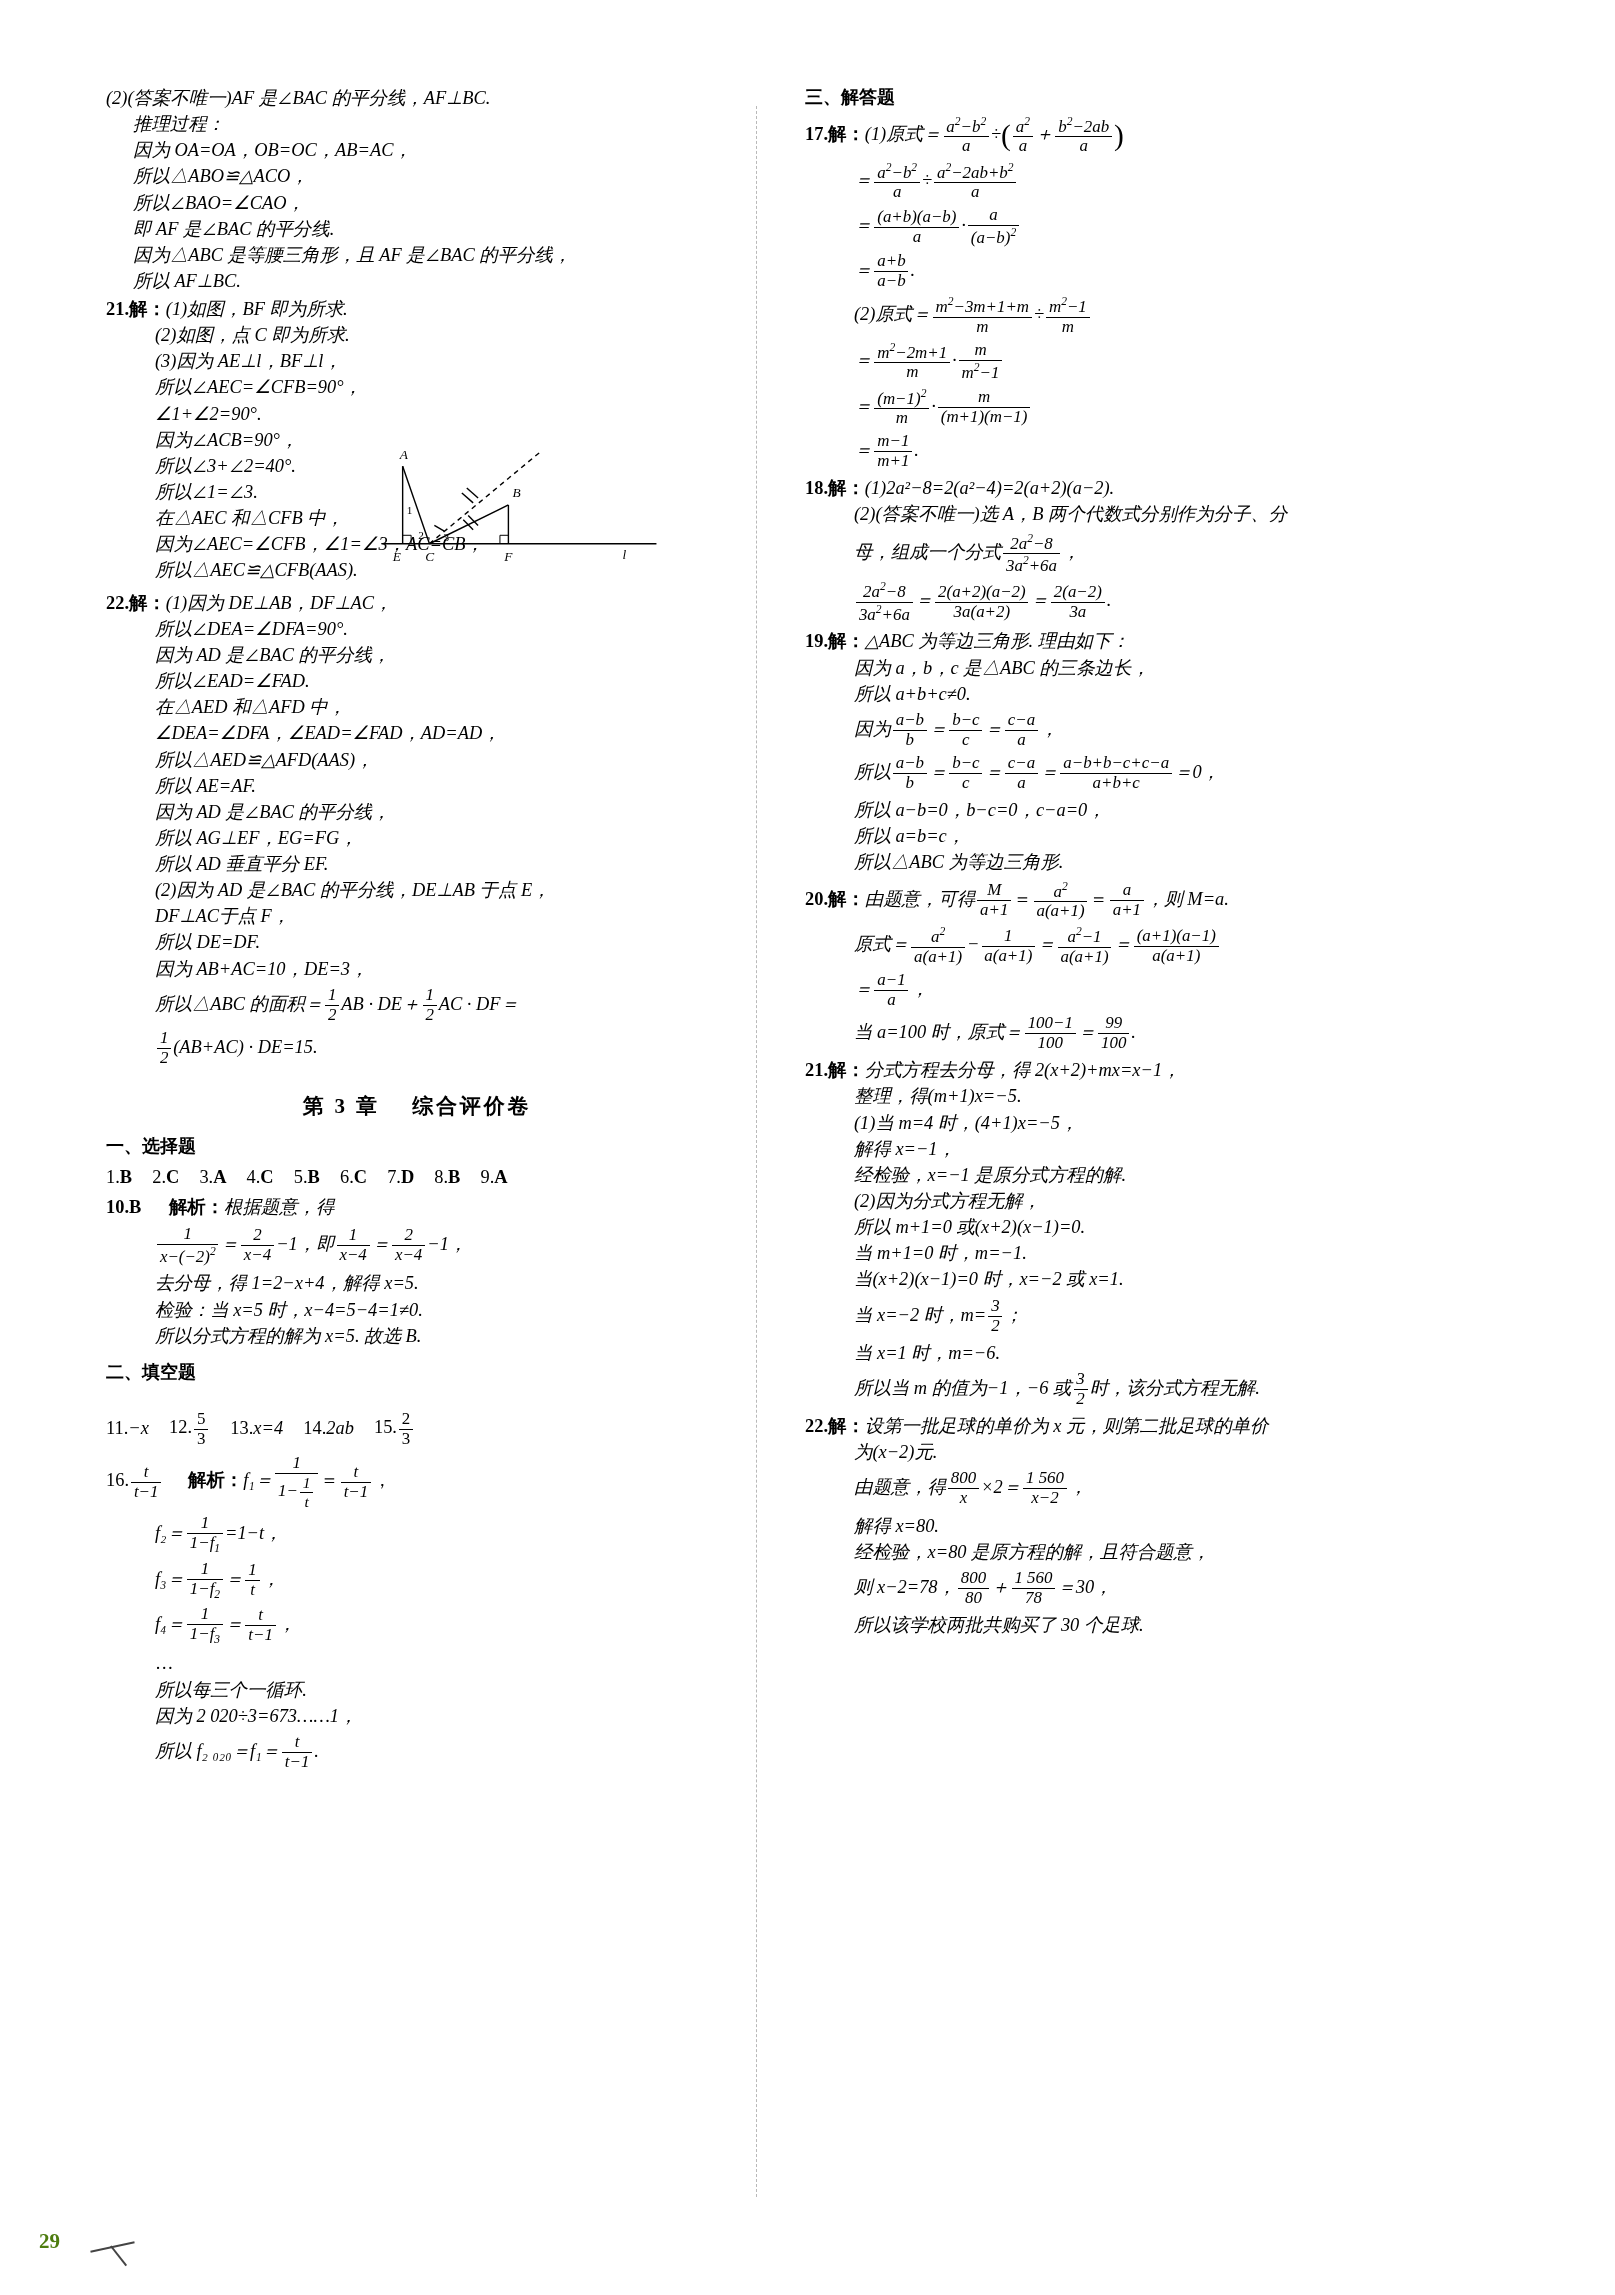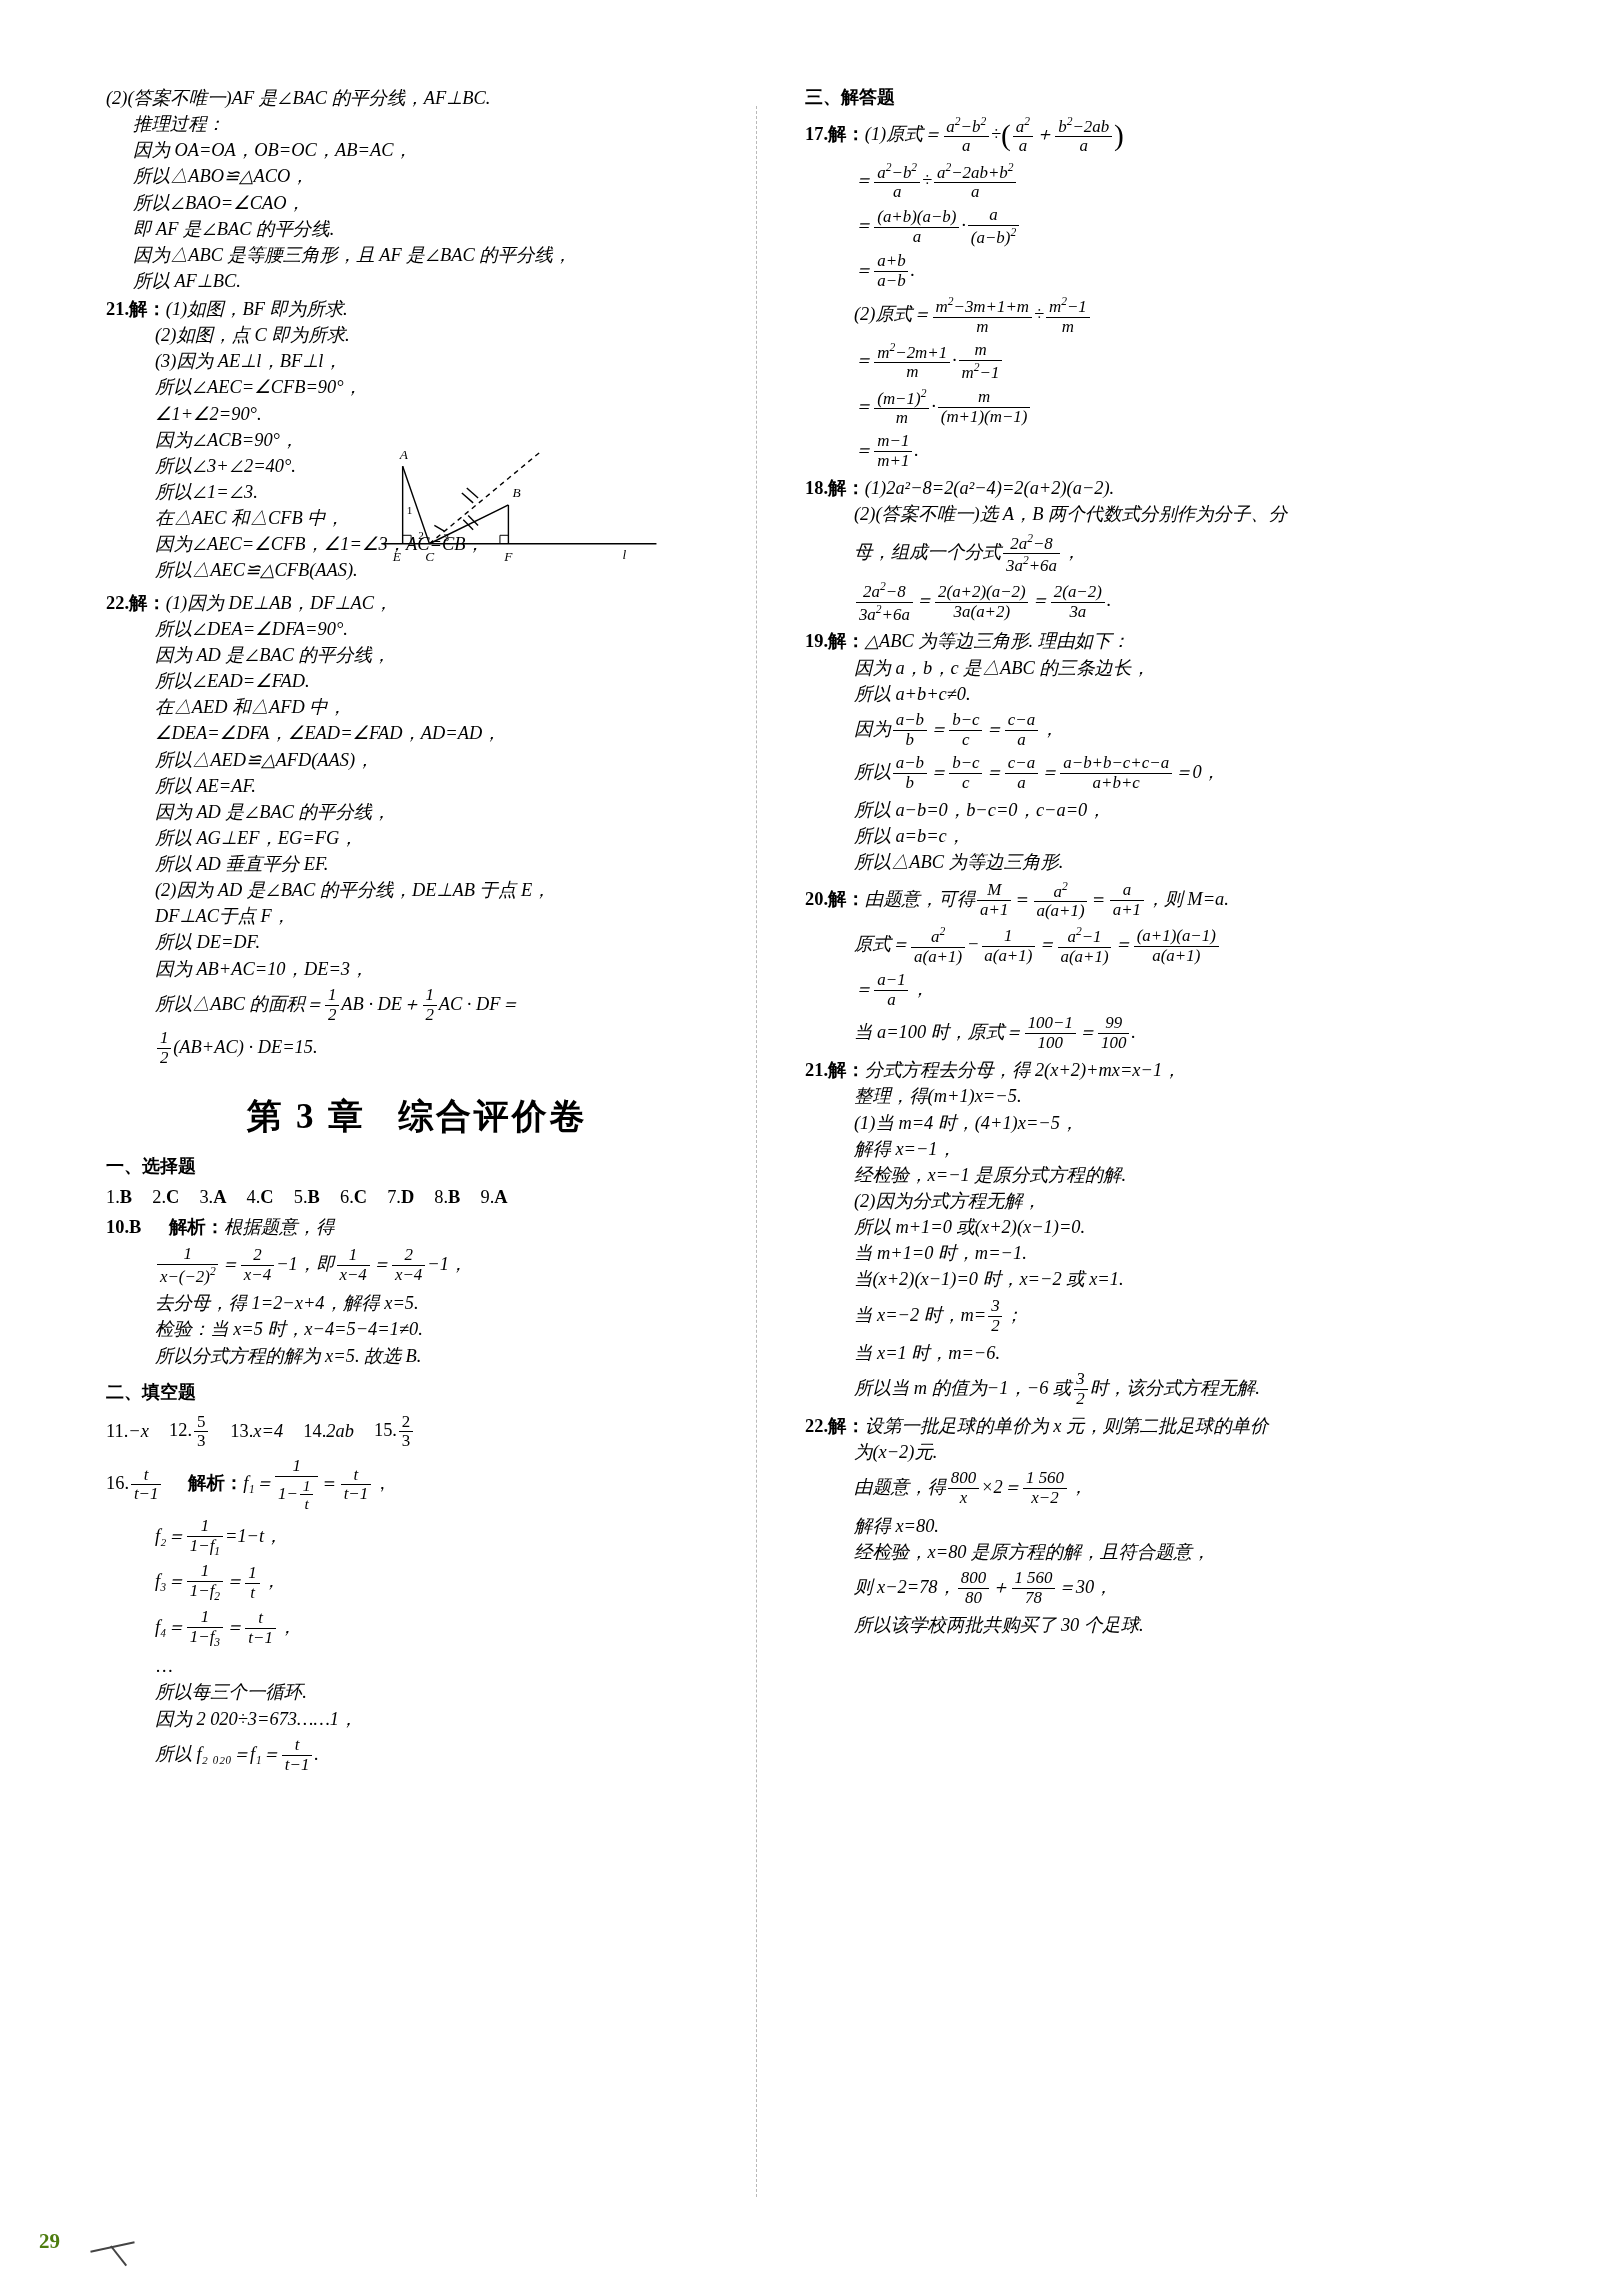--- a/index.html
+++ b/index.html
@@ -40,21 +40,21 @@
   }
 
   .line { white-space: nowrap; }
   .ital { font-style: italic; }
   .bold { font-weight: bold; }
   .indent1 { padding-left: 27px; }
   .indent2 { padding-left: 49px; }
   .chapter-title {
     text-align: center;
     font-weight: bold;
-    font-size: 35px;
+    font-size: 21px;
     letter-spacing: 2.8px;
     margin: 24px 0 12.7px 0;
   }
   .chapter-title .num {
     display: inline-block;
   }
   .chapter-title .gap { display:inline-block; width: 32.5px; }
 
   
   .frac {
@@ -238,21 +238,21 @@
       <div class="mathline indent2 ital">
         <span class="frac"><span class="num">1</span><span class="den">x−(−2)<sup>2</sup></span></span>＝<span class="frac"><span class="num">2</span><span class="den">x−4</span></span>−1<span>，即</span><span class="frac"><span class="num">1</span><span class="den">x−4</span></span>＝<span class="frac"><span class="num">2</span><span class="den">x−4</span></span>−1<span>，</span>
       </div>
       <div class="line indent2 ital">去分母，得 1=2−x+4，解得 x=5.</div>
       <div class="line indent2 ital">检验：当 x=5 时，x−4=5−4=1≠0.</div>
       <div class="line indent2 ital">所以分式方程的解为 x=5. 故选 B.</div>
     </div>
 
     <div class="sec-title">二、填空题</div>
 
-    <div class="ans-row" style="margin-top:7px;">
+    <div class="ans-row" style="margin-top:24px;">
       <span><span>11.</span><span class="ital">−x</span></span><span class="smallgap"></span>
       <span><span>12.</span><span class="frac"><span class="num">5</span><span class="den">3</span></span></span><span class="smallgap"></span>
       <span><span>13.</span><span class="ital">x=4</span></span><span class="smallgap"></span>
       <span><span>14.</span><span class="ital">2ab</span></span><span class="smallgap"></span>
       <span><span>15.</span><span class="frac"><span class="num">2</span><span class="den">3</span></span></span>
     </div>
 
     <div class="blk" style="margin-top:5.7px;">
       <div class="mathline">
         <span>16.</span><span class="frac ital"><span class="num">t</span><span class="den">t−1</span></span>

